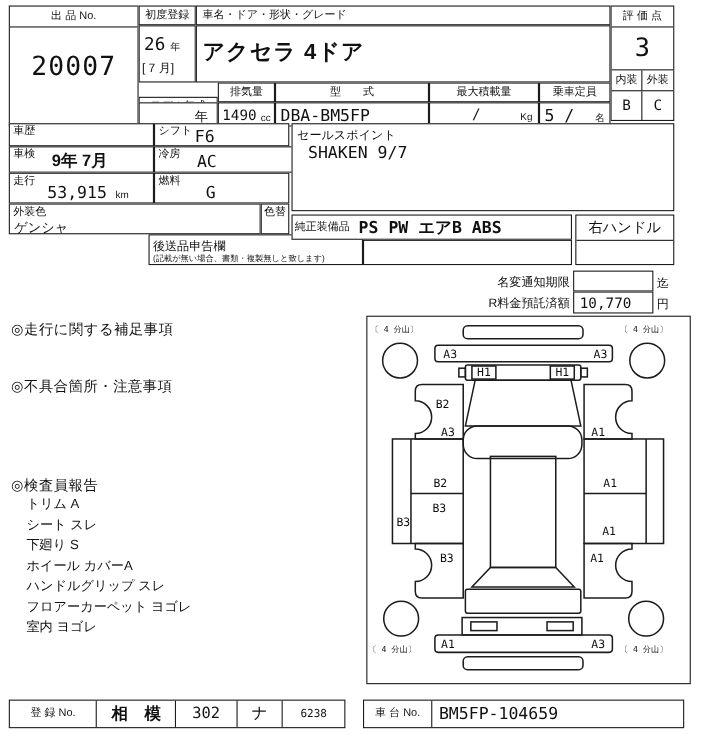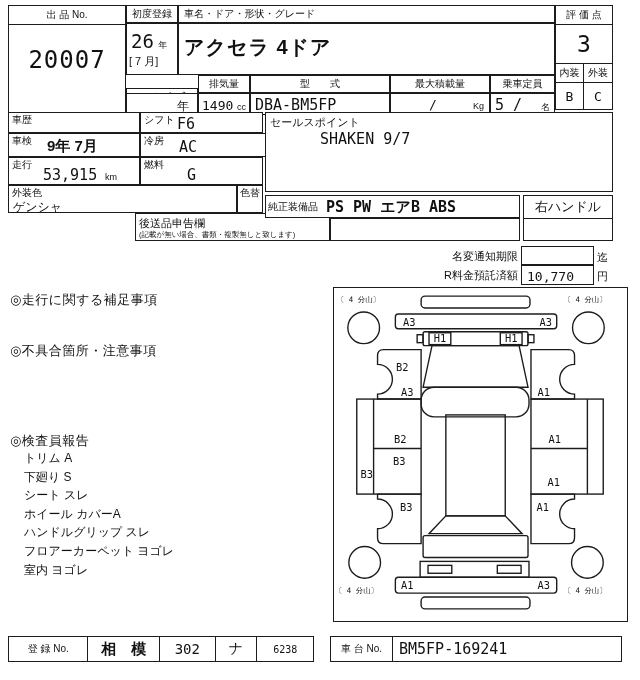--- a/index.html
+++ b/index.html
@@ -27,21 +27,21 @@
 <div class="sheet">
 
   <div class="cell" style="left:8px;top:5px;width:118px;height:110px;">
     <div class="lbl hdrline ctr" style="height:18px;">出 品 No.</div>
     <div class="val ctr" style="height:70px;font-size:24px;letter-spacing:1px;">20007</div>
   </div>
 
   <div class="cell lbl ctr" style="left:126px;top:5px;width:52px;height:18px;">初度登録</div>
   <div class="cell" style="left:126px;top:23px;width:52px;height:52px;">
     <div class="nob" style="left:4px;top:6px;">
-      <span class="val" style="font-size:19px;">26</span>
+      <span class="val" style="font-size:16px;">26</span>
       <span class="sm">年</span>
     </div>
     <div class="nob" style="left:2px;top:30px;font-size:11px;">[ 7 月]</div>
   </div>
 
   <div class="cell lbl" style="left:178px;top:5px;width:377px;height:18px;padding:3px 0 0 5px;">車名・ドア・形状・グレード</div>
   <div class="cell" style="left:178px;top:23px;width:377px;height:52px;">
     <div class="nob" style="left:5px;top:10px;font-size:20px;font-weight:bold;letter-spacing:1px;">アクセラ 4ドア</div>
   </div>
 
@@ -114,21 +114,21 @@
   <div class="cell" style="left:237px;top:185px;width:26px;height:28px;">
     <span class="lbl nob" style="left:2px;top:2px;">色替</span>
   </div>
   <div class="cell" style="left:135px;top:213px;width:195px;height:28px;">
     <div class="nob" style="left:3px;top:2px;font-size:11px;">後送品申告欄</div>
     <div class="nob" style="left:3px;top:16px;font-size:7.5px;white-space:nowrap;">(記載が無い場合、書類・複製無しと致します)</div>
   </div>
 
   <div class="cell" style="left:265px;top:112px;width:348px;height:80px;">
     <div class="nob" style="left:4px;top:2px;font-size:11px;">セールスポイント</div>
-    <div class="val nob" style="left:14px;top:17px;font-size:15px;margin-left:40px;">SHAKEN 9/7</div>
+    <div class="val nob" style="left:14px;top:17px;font-size:15px;">SHAKEN 9/7</div>
   </div>
 
   <div class="cell" style="left:265px;top:195px;width:255px;height:23px;">
     <span class="lbl nob" style="left:2px;top:6px;">純正装備品</span>
     <span class="val nob" style="left:60px;top:2px;font-size:15px;font-weight:bold;">PS PW エアB ABS</span>
   </div>
   <div class="cell" style="left:330px;top:218px;width:190px;height:23px;"></div>
 
   <div class="cell" style="left:523px;top:195px;width:90px;height:46px;">
     <div class="hdrline ctr" style="height:22px;font-size:13px;">右ハンドル</div>
@@ -142,22 +142,22 @@
   <div class="cell" style="left:521px;top:265px;width:73px;height:20px;">
     <div class="val rt nob" style="right:19px;top:3px;width:64px;font-size:13px;">10,770</div>
   </div>
   <div class="nob" style="left:597px;top:269px;font-size:11px;">円</div>
 
   <div class="nob heading" style="left:10px;top:291px;">◎走行に関する補足事項</div>
   <div class="nob heading" style="left:10px;top:342px;">◎不具合箇所・注意事項</div>
   <div class="nob heading" style="left:10px;top:432px;">◎検査員報告</div>
   <div class="nob note-items" style="left:24px;top:449px;width:220px;">
     <div>トリム A</div>
+    <div>シート スレ</div>
     <div>下廻り S</div>
-    <div>シート スレ</div>
     <div>ホイール カバーA</div>
     <div>ハンドルグリップ スレ</div>
     <div>フロアーカーペット ヨゴレ</div>
     <div>室内 ヨゴレ</div>
   </div>
 
   <div class="cell" style="left:333px;top:287px;width:295px;height:335px;">
     <svg id="diag-svg" width="292" height="332" viewBox="0 0 295 335">
 
       <rect class="ln" x="88" y="8" width="110" height="12" rx="4"></rect>
@@ -222,16 +222,16 @@
 
   <div class="cell" style="left:8px;top:636px;width:306px;height:26px;display:flex;">
     <div class="lbl ctr" style="width:80px;border-right:1.6px solid #1c1c1c;box-sizing:border-box;">登 録 No.</div>
     <div class="ctr" style="width:72px;border-right:1.6px solid #1c1c1c;box-sizing:border-box;font-size:15px;font-weight:bold;">相　模</div>
     <div class="val ctr" style="width:56px;border-right:1.6px solid #1c1c1c;box-sizing:border-box;font-size:14px;">302</div>
     <div class="ctr" style="width:42px;border-right:1.6px solid #1c1c1c;box-sizing:border-box;font-size:14px;">ナ</div>
     <div class="val ctr" style="width:56px;font-size:10px;">6238</div>
   </div>
   <div class="cell" style="left:330px;top:636px;width:292px;height:26px;display:flex;">
     <div class="lbl ctr" style="width:62px;border-right:1.6px solid #1c1c1c;box-sizing:border-box;">車 台 No.</div>
-    <div class="val" style="flex:1;font-size:15px;padding:3px 0 0 6px;">BM5FP-169241</div>
+    <div class="val" style="flex:1;font-size:15px;padding:3px 0 0 6px;">BM5FP-104659</div>
   </div>
 
 </div>
 
 </body></html>

